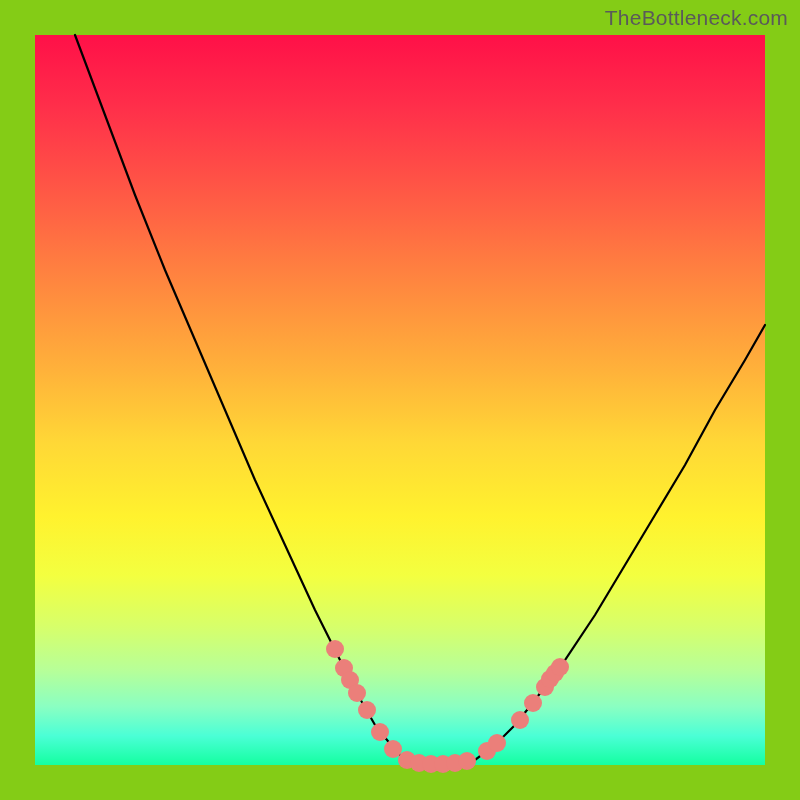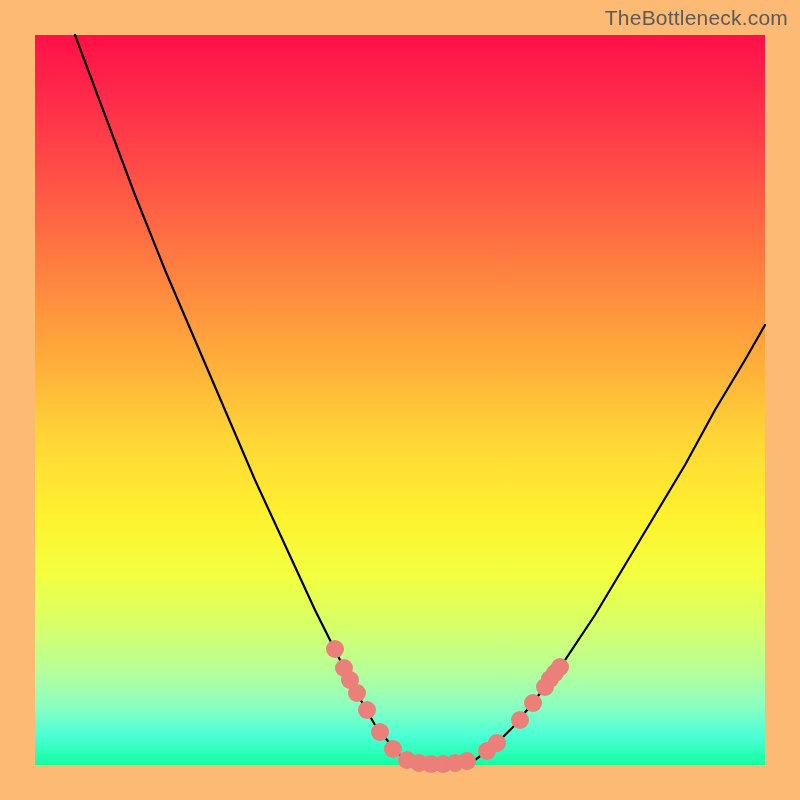--- a/index.html
+++ b/index.html
@@ -7,21 +7,21 @@
     padding: 0;
     width: 800px;
     height: 800px;
     background: #000;
     overflow: hidden;
     font-family: Arial, Helvetica, sans-serif;
   }
   .outer {
     position: absolute;
     inset: 0;
-    background: #fdba74;
+    background: #84cc16;
   }
   .plot {
     position: absolute;
     left: 35px;
     top: 35px;
     width: 730px;
     height: 730px;
     
     background: linear-gradient(
       to bottom,

